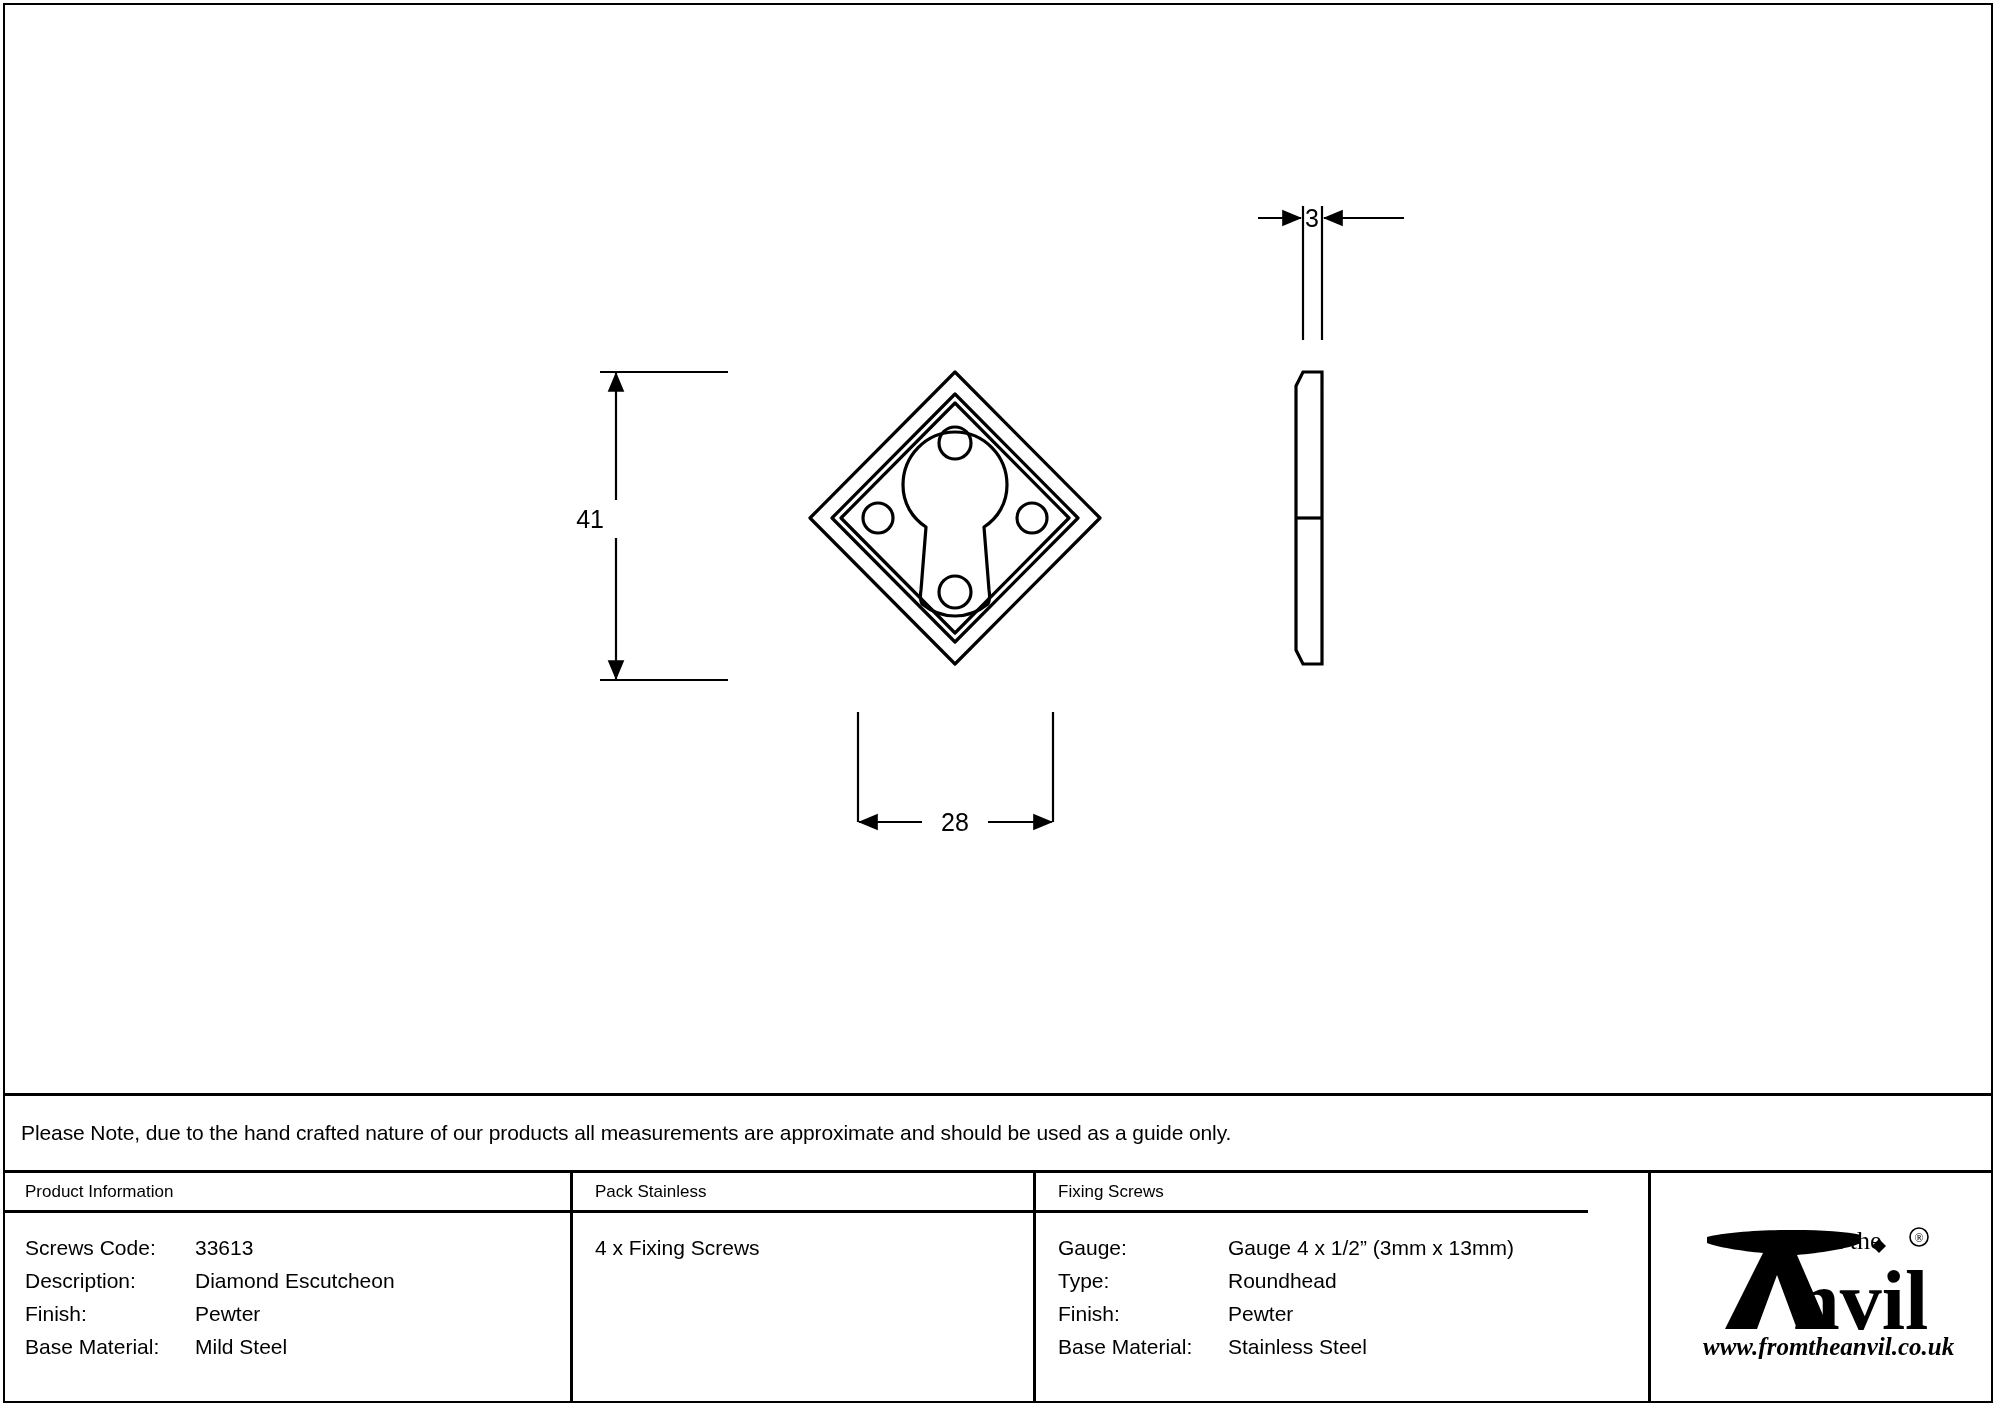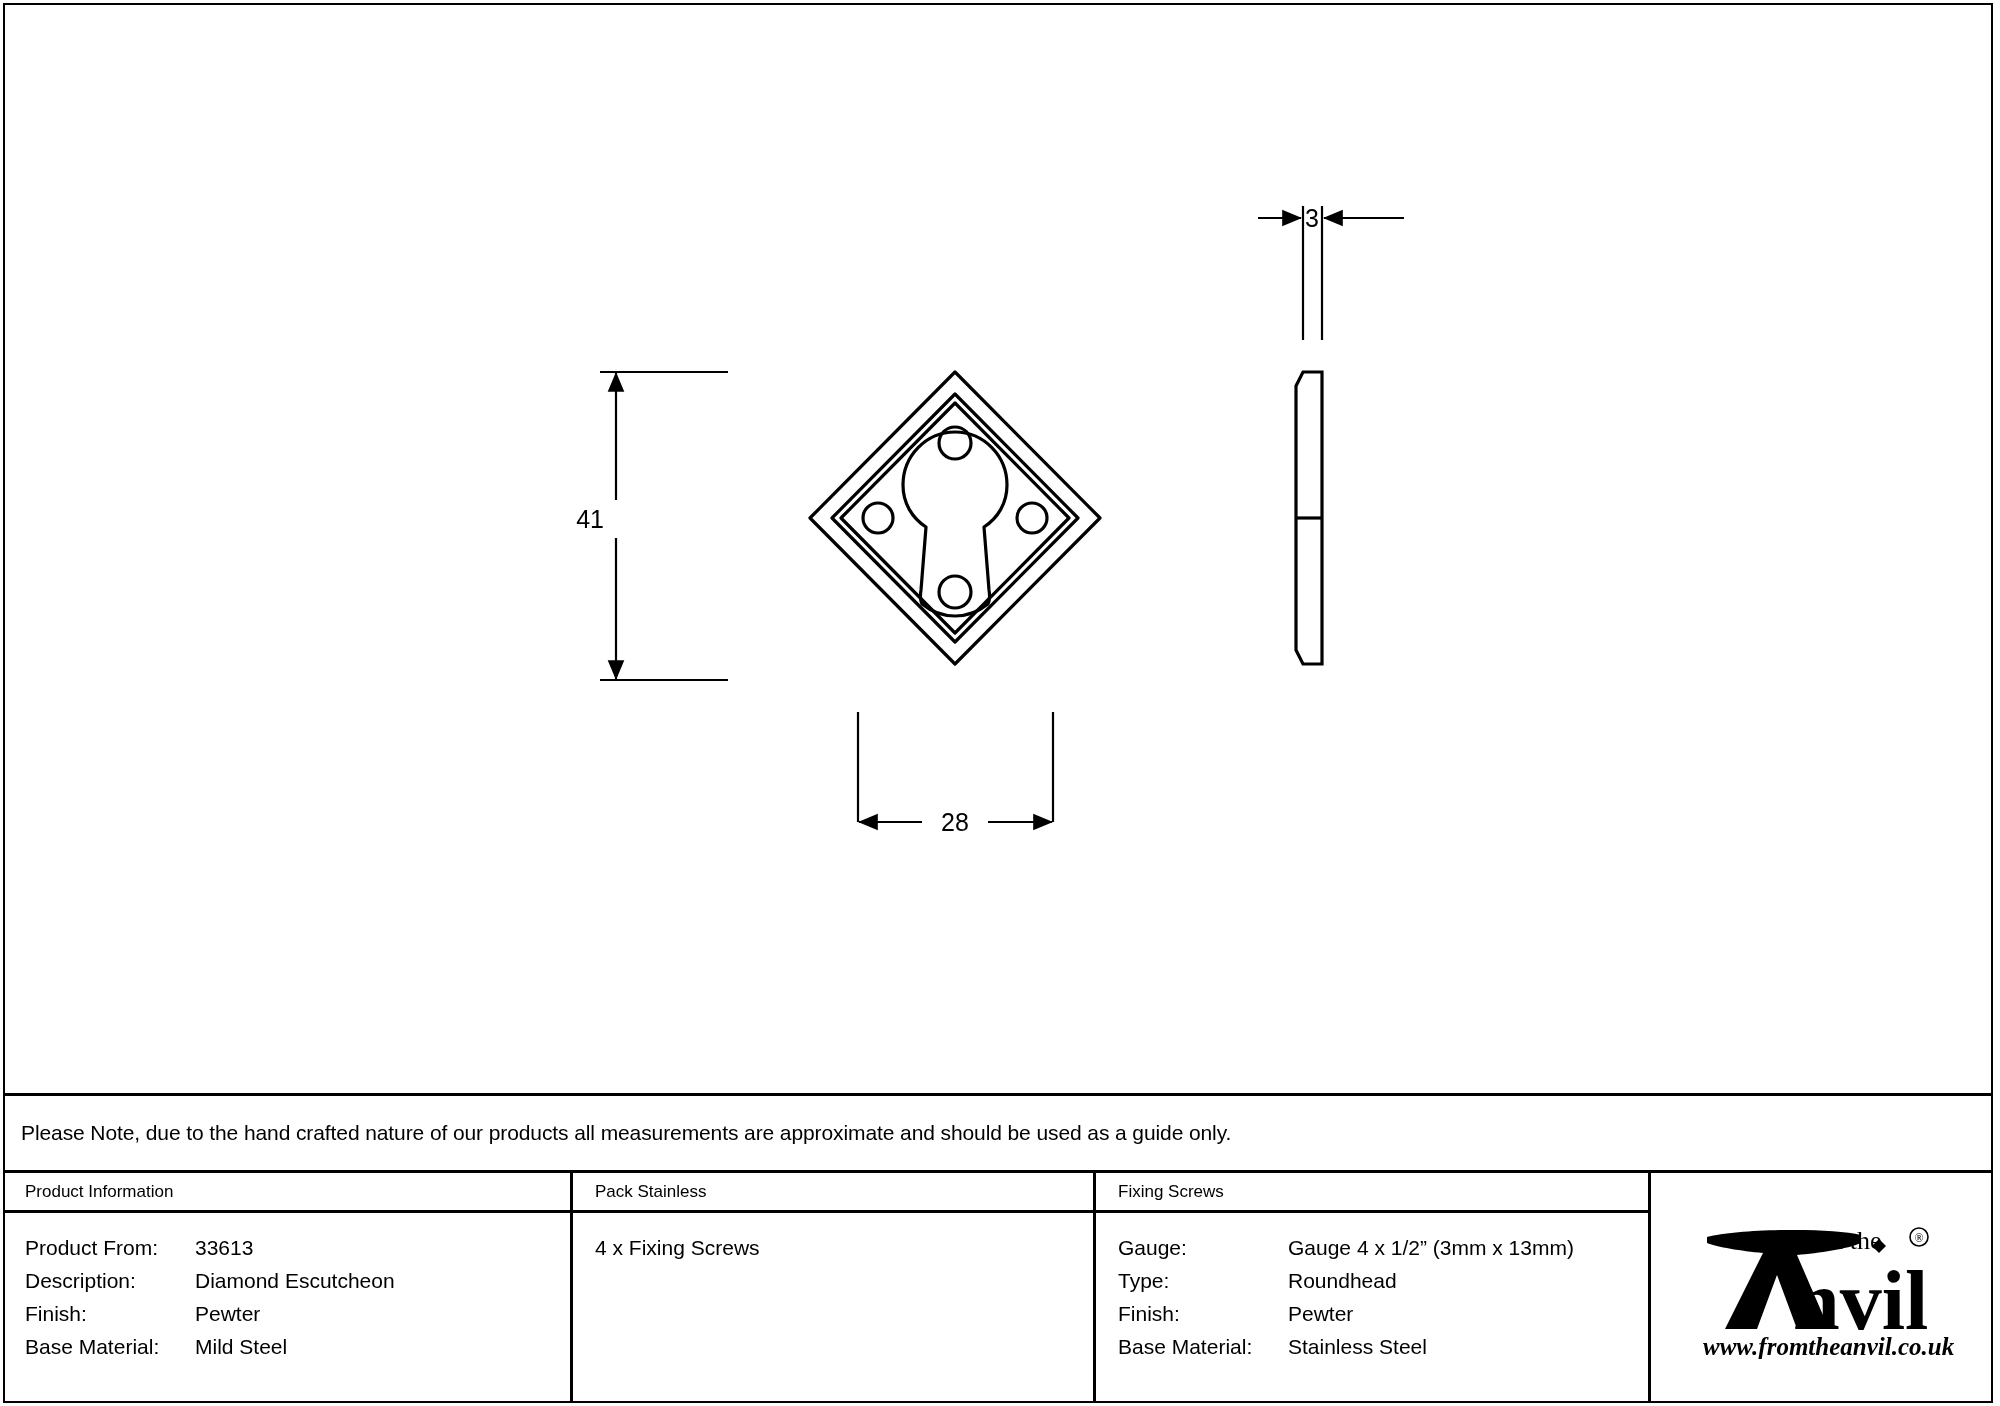--- a/index.html
+++ b/index.html
@@ -65,21 +65,21 @@
     box-sizing: border-box;
   }
   .tbl-col {
     position: absolute;
     top: 0;
     height: 230px;
     box-sizing: border-box;
   }
   .col-a { left: 0px;    width: 567px; }
   .col-b { left: 567px;  width: 523px; border-left: 3px solid #000; }
-  .col-c { left: 1090px; width: 555px; border-left: 3px solid #000; }
+  .col-c { left: 1030px; width: 555px; border-left: 3px solid #000; }
   .col-d { left: 1645px; width: 345px; border-left: 3px solid #000; }
 
   .col-head {
     height: 40px;
     border-bottom: 3px solid #000000;
     box-sizing: border-box;
     display: flex;
     align-items: center;
     padding-left: 22px;
     font-size: 17px;
@@ -213,21 +213,21 @@
   <div id="note-row">
     <span id="note-text">Please Note, due to the hand crafted nature of our products all measurements are approximate and should be used as a guide only.</span>
   </div>
 
   <div id="info-table">
 
     <div class="tbl-col col-a">
       <div class="col-head">Product Information</div>
       <div class="col-body">
         <div class="kv-row">
-          <span class="kv-key">Product From:</span>
+          <span class="kv-key">Screws Code:</span>
           <span class="kv-val">33613</span>
         </div>
         <div class="kv-row">
           <span class="kv-key">Description:</span>
           <span class="kv-val">Diamond Escutcheon</span>
         </div>
         <div class="kv-row">
           <span class="kv-key">Finish:</span>
           <span class="kv-val">Pewter</span>
         </div>

